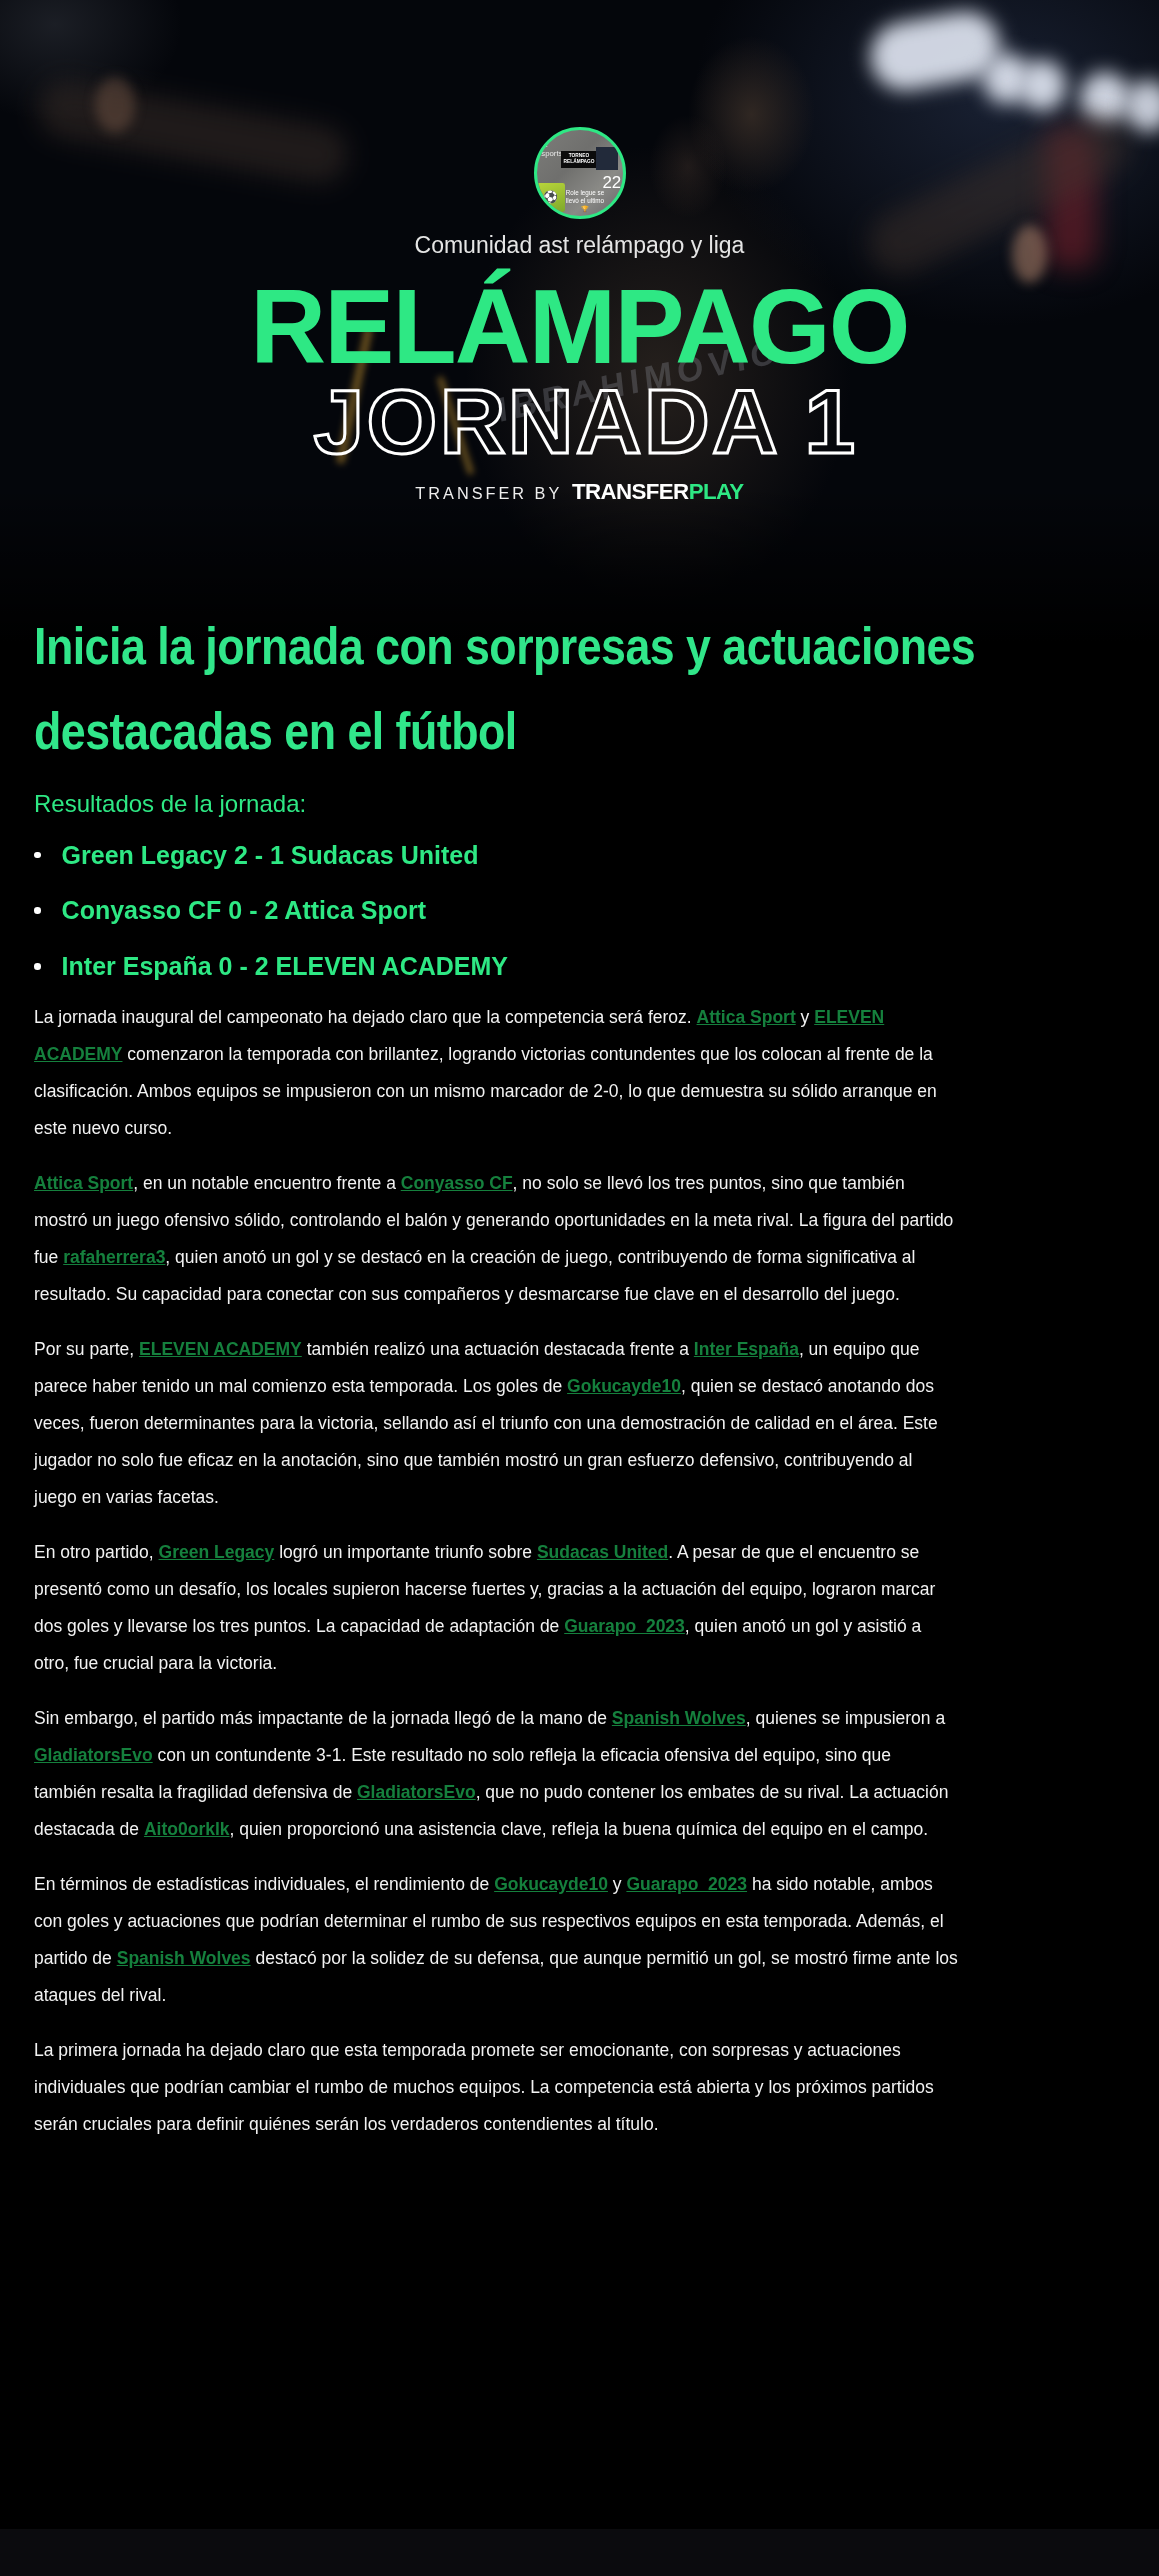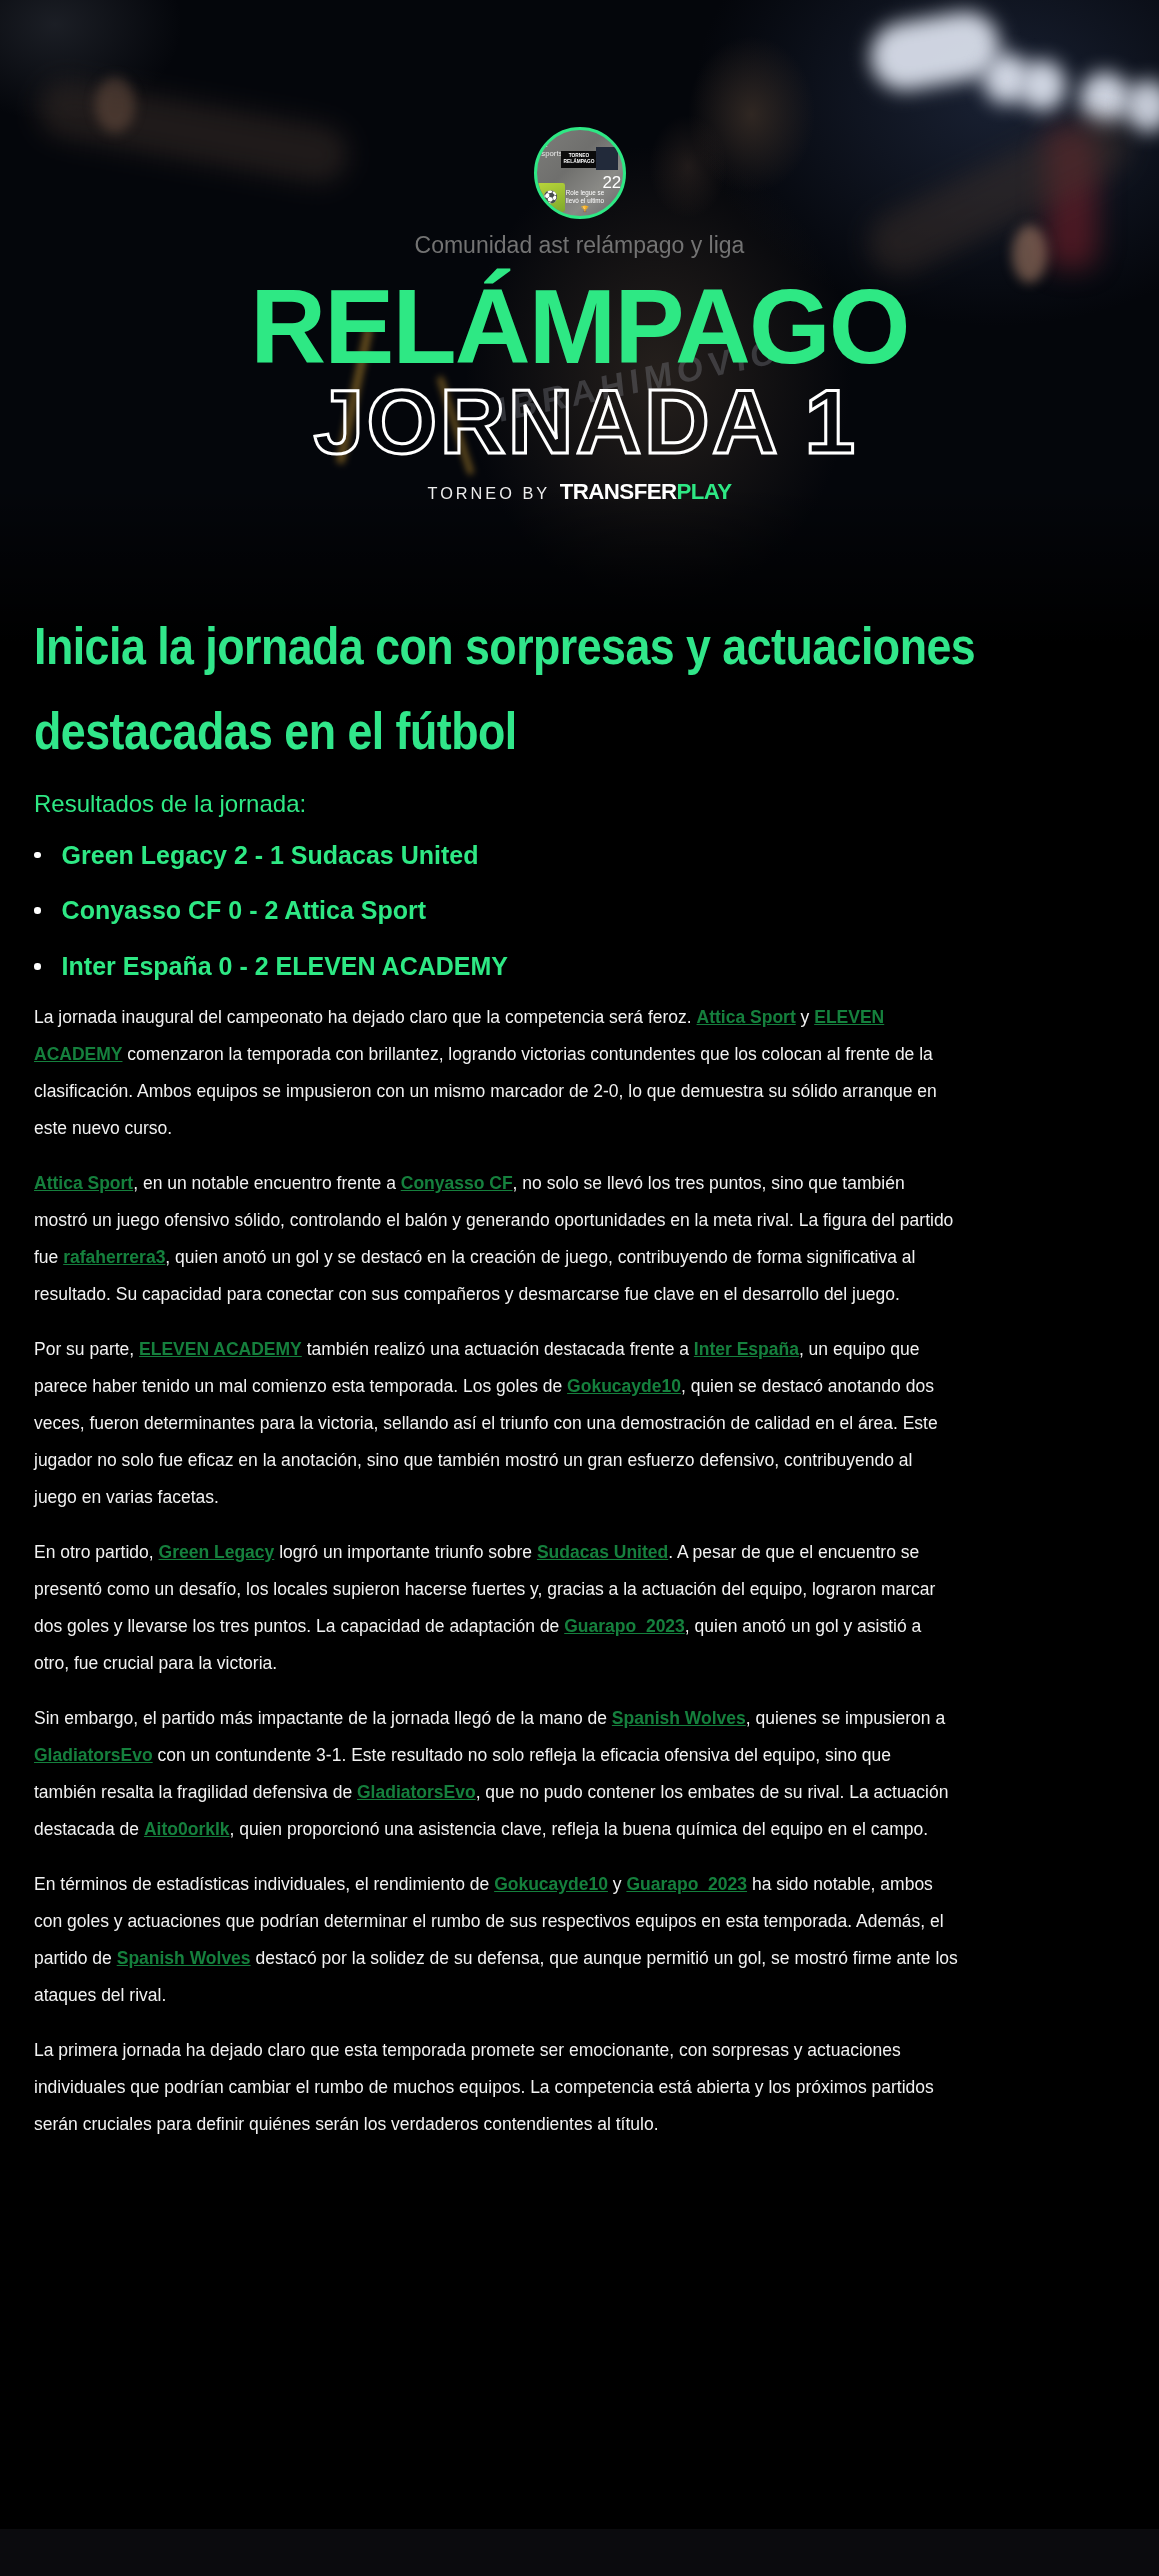--- a/index.html
+++ b/index.html
@@ -52,21 +52,21 @@
   .av-sports { position:absolute; left:4.8px; top:9.7px; width:26.6px; font-size:7.8px; color:#e8e8e8; line-height:1.2; }
   .av-box { position:absolute; left:24px; top:20.5px; width:37px; background:#0b0b0b; color:#fff;
     font-size:4.8px; font-weight:bold; text-align:center; line-height:1.3; padding:2.4px 1.2px; }
   .av-frag { position:absolute; right:4.8px; top:17px; width:22px; height:23px; background:#222a3a; }
   .av-tile { position:absolute; left:0px; bottom:3.6px; width:28px; height:29px; border-radius:2.4px;
     background:linear-gradient(160deg,#b9d53a,#7ea82b); font-size:12px; line-height:29px; text-align:center; }
   .av-quote { position:absolute; left:29px; bottom:3.6px; width:39px; font-size:6.3px; color:#fff;
     text-align:center; line-height:1.25; }
   .av-num { position:absolute; right:1.2px; top:43px; font-size:17px; color:#fff; }
 
-  .community { margin-top:13.3px; font-size:23px; color:#737373; }
+  .community { margin-top:13.3px; font-size:23px; color:#e5e5e5; }
   .hero-title { margin-top:14.5px; font-size:105px; line-height:1; font-weight:bold;
     color:#2ee884; letter-spacing:-1.8px; }
   .hero-sub { margin-top:-2.4px; font-size:91px; line-height:1; font-weight:bold;
     color:rgba(0,0,0,0); -webkit-text-stroke:3px #ffffff; letter-spacing:2.4px;margin-left:12px; }
   .powered { margin-top:12px; display:flex; justify-content:center; align-items:baseline; gap:9.7px; }
   .powered-label { font-size:16.3px; letter-spacing:3px; color:#eeeeee; }
   .brand { font-size:22.3px; font-weight:bold; letter-spacing:-0.6px; }
   .brand-white { color:#ffffff; }
   .brand-green { color:#2ee884; }
 
@@ -120,21 +120,21 @@
         <div class="av-box">TORNEO RELÁMPAGO</div>
         <div class="av-frag"></div>
         <div class="av-tile">⚽</div>
         <div class="av-quote">Role legue se llevó el ultimo 🏆</div>
         <div class="av-num">22</div>
       </div>
       <div class="community">Comunidad ast relámpago y liga</div>
       <div class="hero-title">RELÁMPAGO</div>
       <div class="hero-sub">JORNADA 1</div>
       <div class="powered">
-        <span class="powered-label">TORNEO BY</span>
+        <span class="powered-label">TRANSFER BY</span>
         <span class="brand"><span class="brand-white">TRANSFER</span><span class="brand-green">PLAY</span></span>
       </div>
     </div>
     <div class="hero-fade"></div>
   </section>
 
   <main class="article">
     <h1 class="headline">Inicia la jornada con sorpresas y actuaciones destacadas en el fútbol</h1>
 
     <h2 class="results-title">Resultados de la jornada:</h2>

